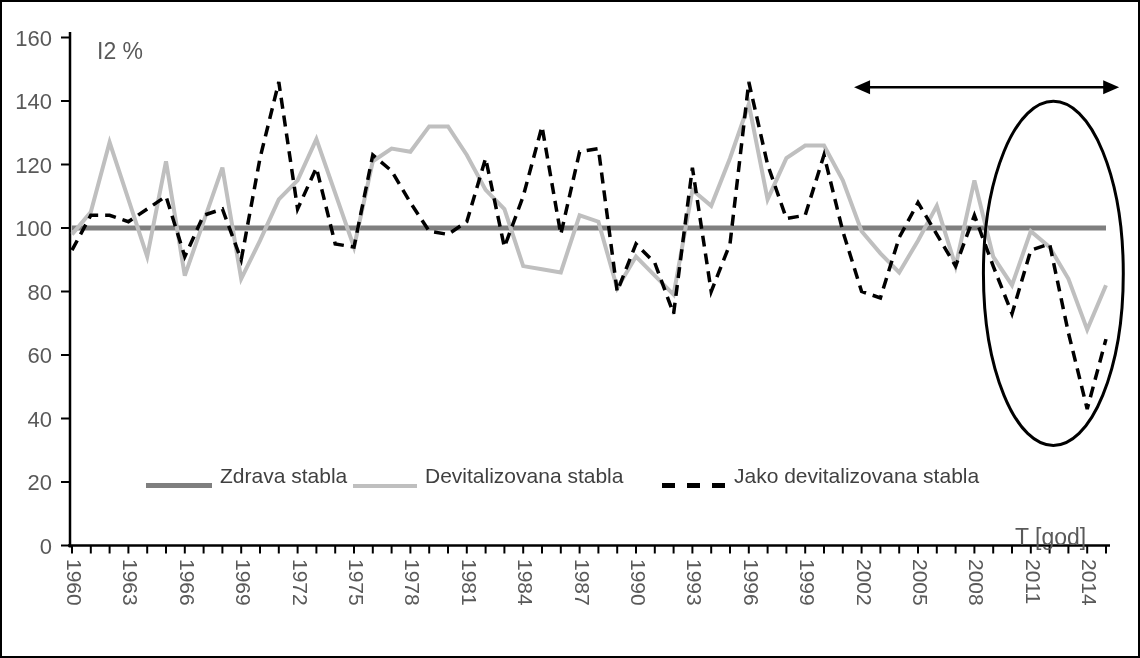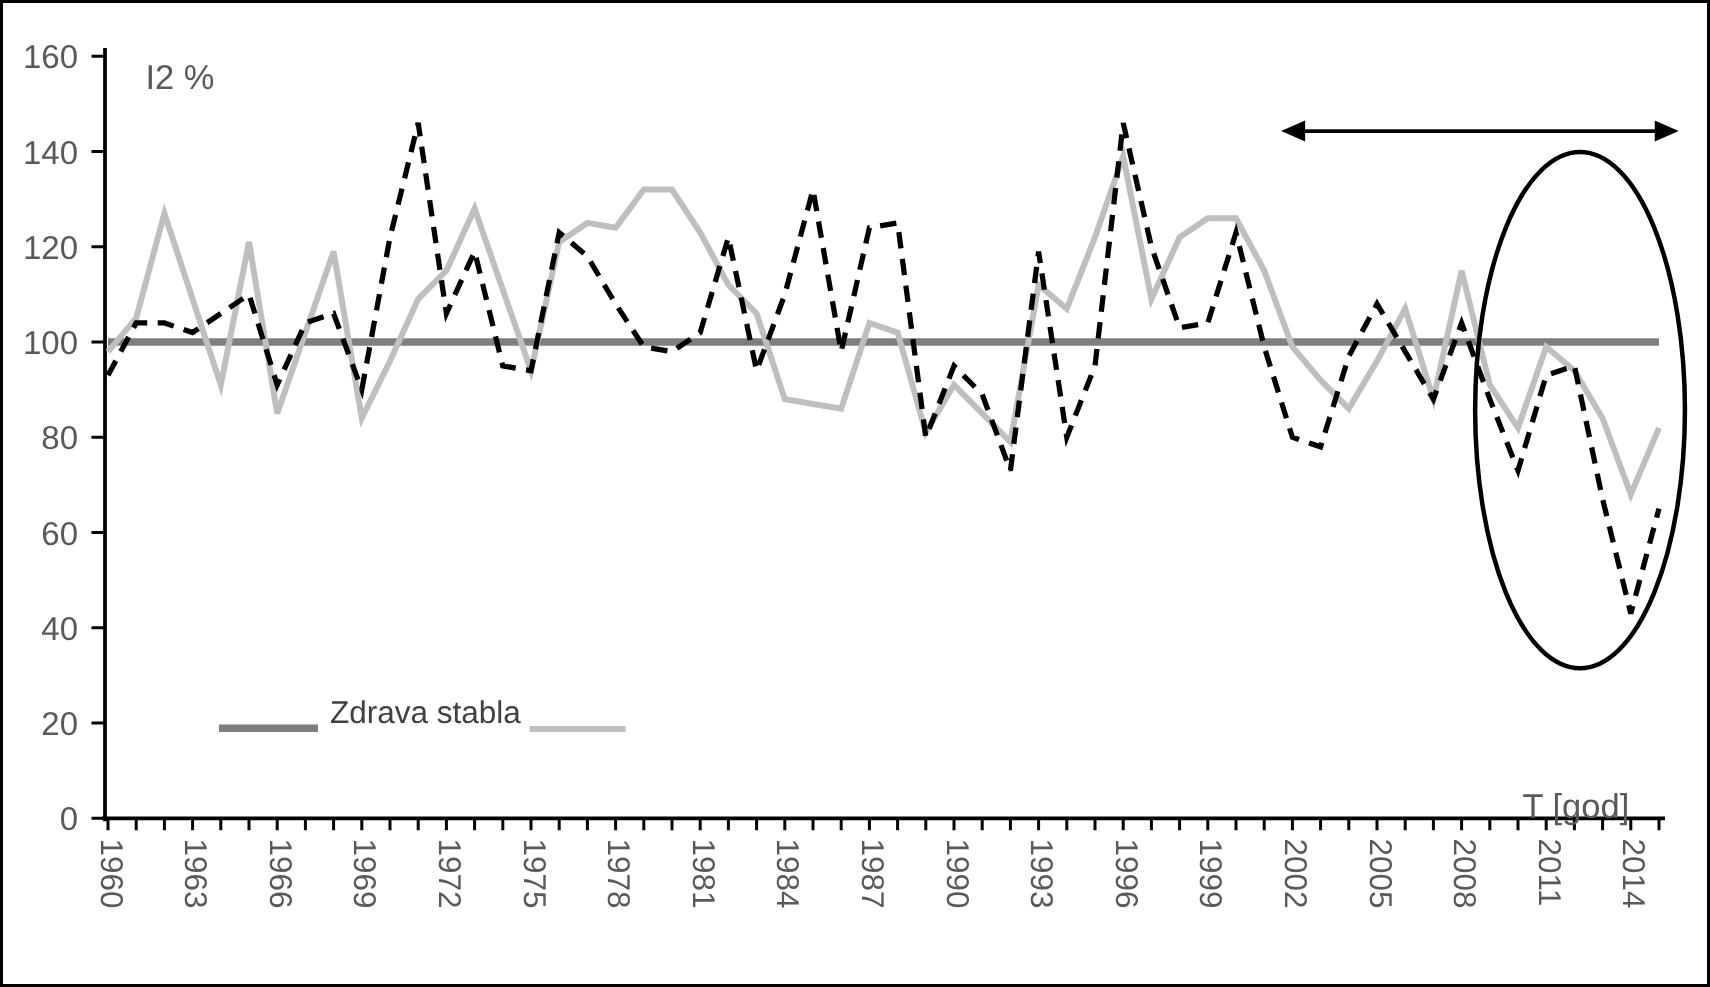--- a/index.html
+++ b/index.html
@@ -143,16 +143,25 @@
   <div id="ylabel" class="overlay-label">I2 %</div>
   <div id="xlabel" class="overlay-label">T [god]</div>
 
   <div id="legend-item-zdrava" class="legend-item">
     <span class="swatch-solid-dark"></span>
     <span>Zdrava stabla</span>
   </div>
 
   <div id="legend-item-devit" class="legend-item">
     <span class="swatch-solid-light"></span>
+    <span>Devitalizovana stabla</span>
   </div>
 
+  <div id="legend-item-jako" class="legend-item">
+    <span class="swatch-dashed">
+        <span></span>
+        <span></span>
+        <span></span>
+      </span>
+    <span>Jako devitalizovana stabla</span>
+  </div>
 
 </div>
 
 </body></html>

